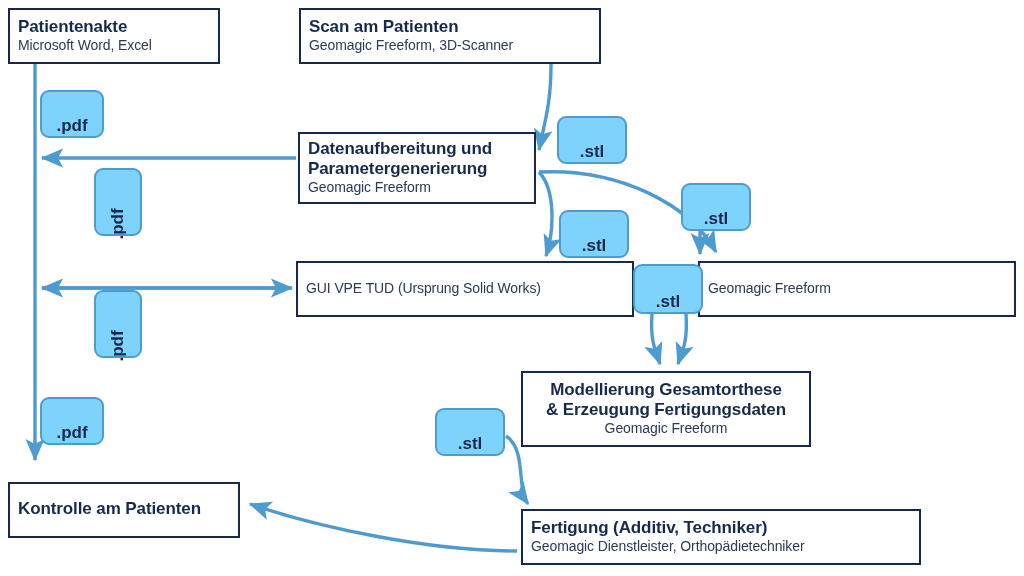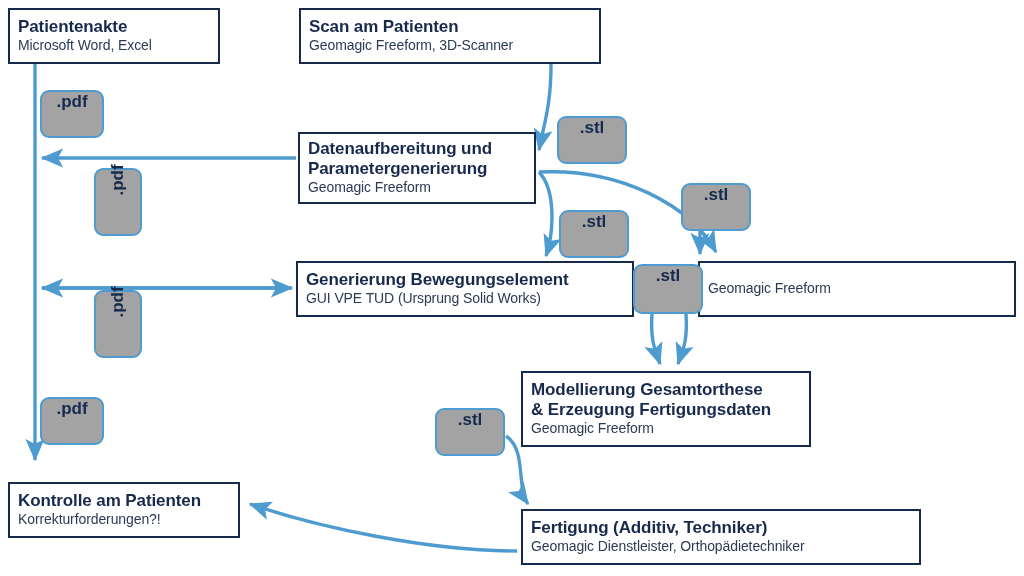--- a/index.html
+++ b/index.html
@@ -11,22 +11,22 @@
   .pbox{position:absolute;box-sizing:border-box;
         border:2px solid #17294d;background:#ffffff;
         display:flex;flex-direction:column;justify-content:center;
         padding:4px 8px 5px 8px;}
   .pbox .t{font-weight:bold;color:#17294d;font-size:17px;line-height:1.18;
            letter-spacing:-0.1px;white-space:nowrap;}
   .pbox .s{font-weight:normal;color:#2b3a55;font-size:14px;line-height:1.18;
            letter-spacing:-0.1px;white-space:nowrap;}
 
   .tag{position:absolute;box-sizing:border-box;
-       border:2.5px solid #4e9bd0;border-radius:9px;background:#a3a3a3;
-       display:flex;align-items:flex-start;justify-content:center;
+       border:2.5px solid #4e9bd0;border-radius:9px;background:#7dd3fc;
+       display:flex;align-items:flex-end;justify-content:center;
        color:#17294d;font-weight:bold;font-size:17px;}
   .tag.rot span{transform:rotate(-90deg);display:block;}
 </style>
 </head>
 <body>
 
 <div id="stage">
 
   <svg class="arrows" viewBox="0 0 1024 576" xmlns="http://www.w3.org/2000/svg">
     <defs>
@@ -71,37 +71,35 @@
     <div class="s">Geomagic Freeform, 3D-Scanner</div>
   </div>
 
   <div class="pbox" style="left:298px;top:132px;width:238px;height:72px;">
     <div class="t">Datenaufbereitung und</div>
     <div class="t">Parametergenerierung</div>
     <div class="s">Geomagic Freeform</div>
   </div>
 
   <div class="pbox" style="left:296px;top:261px;width:338px;height:56px;">
-    <div class="t">Generierung Bewegungselement</div>
     <div class="s">GUI VPE TUD (Ursprung Solid Works)</div>
   </div>
 
   <div class="pbox" style="left:698px;top:261px;width:318px;height:56px;">
     <div class="s">Geomagic Freeform</div>
   </div>
 
-  <div class="pbox" style="left:521px;top:371px;width:290px;height:76px;">
+  <div class="pbox" style="left:521px;top:371px;width:290px;height:76px;text-align:center;">
     <div class="t">Modellierung Gesamtorthese</div>
     <div class="t">&amp; Erzeugung Fertigungsdaten</div>
     <div class="s">Geomagic Freeform</div>
   </div>
 
   <div class="pbox" style="left:8px;top:466px;width:232px;height:56px;margin-top:16px;">
     <div class="t">Kontrolle am Patienten</div>
-    <div class="s">Korrekturforderungen?!</div>
   </div>
 
   <div class="pbox" style="left:521px;top:509px;width:400px;height:56px;">
     <div class="t">Fertigung (Additiv, Techniker)</div>
     <div class="s">Geomagic Dienstleister, Orthopädietechniker</div>
   </div>
 
   <div class="tag" style="left:40px;top:90px;width:64px;height:48px;">
     <span>.pdf</span>
   </div>

